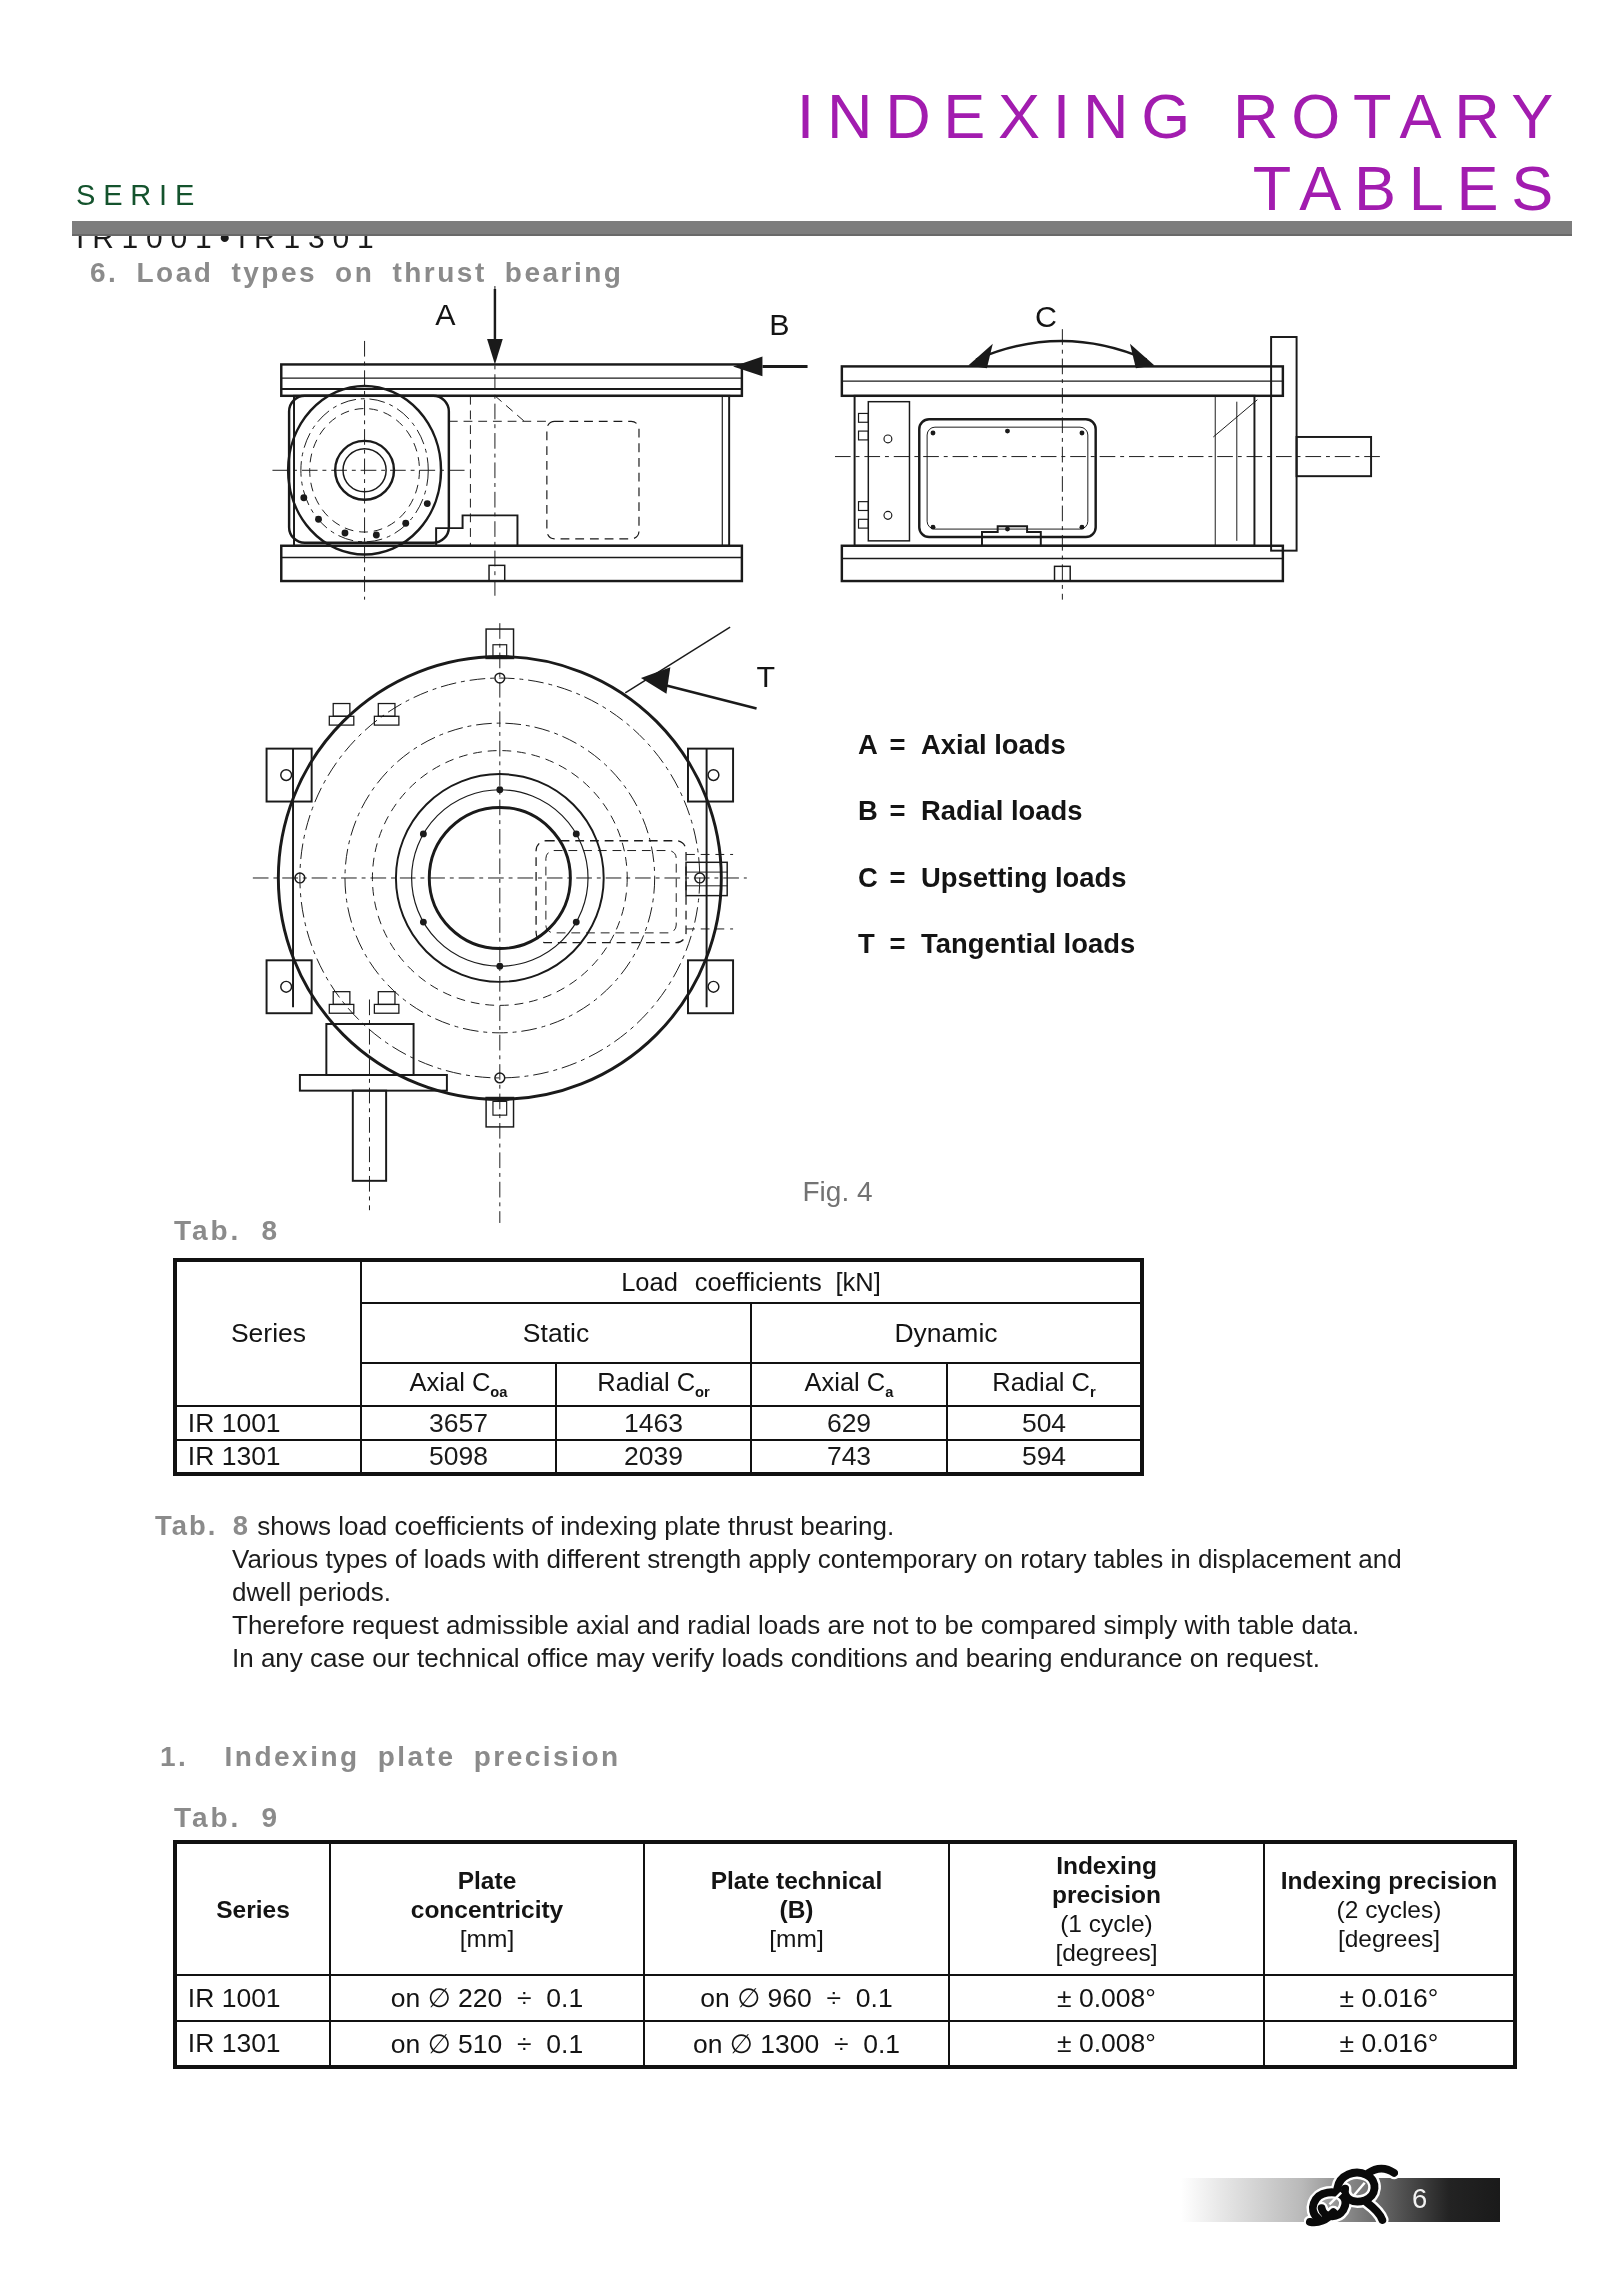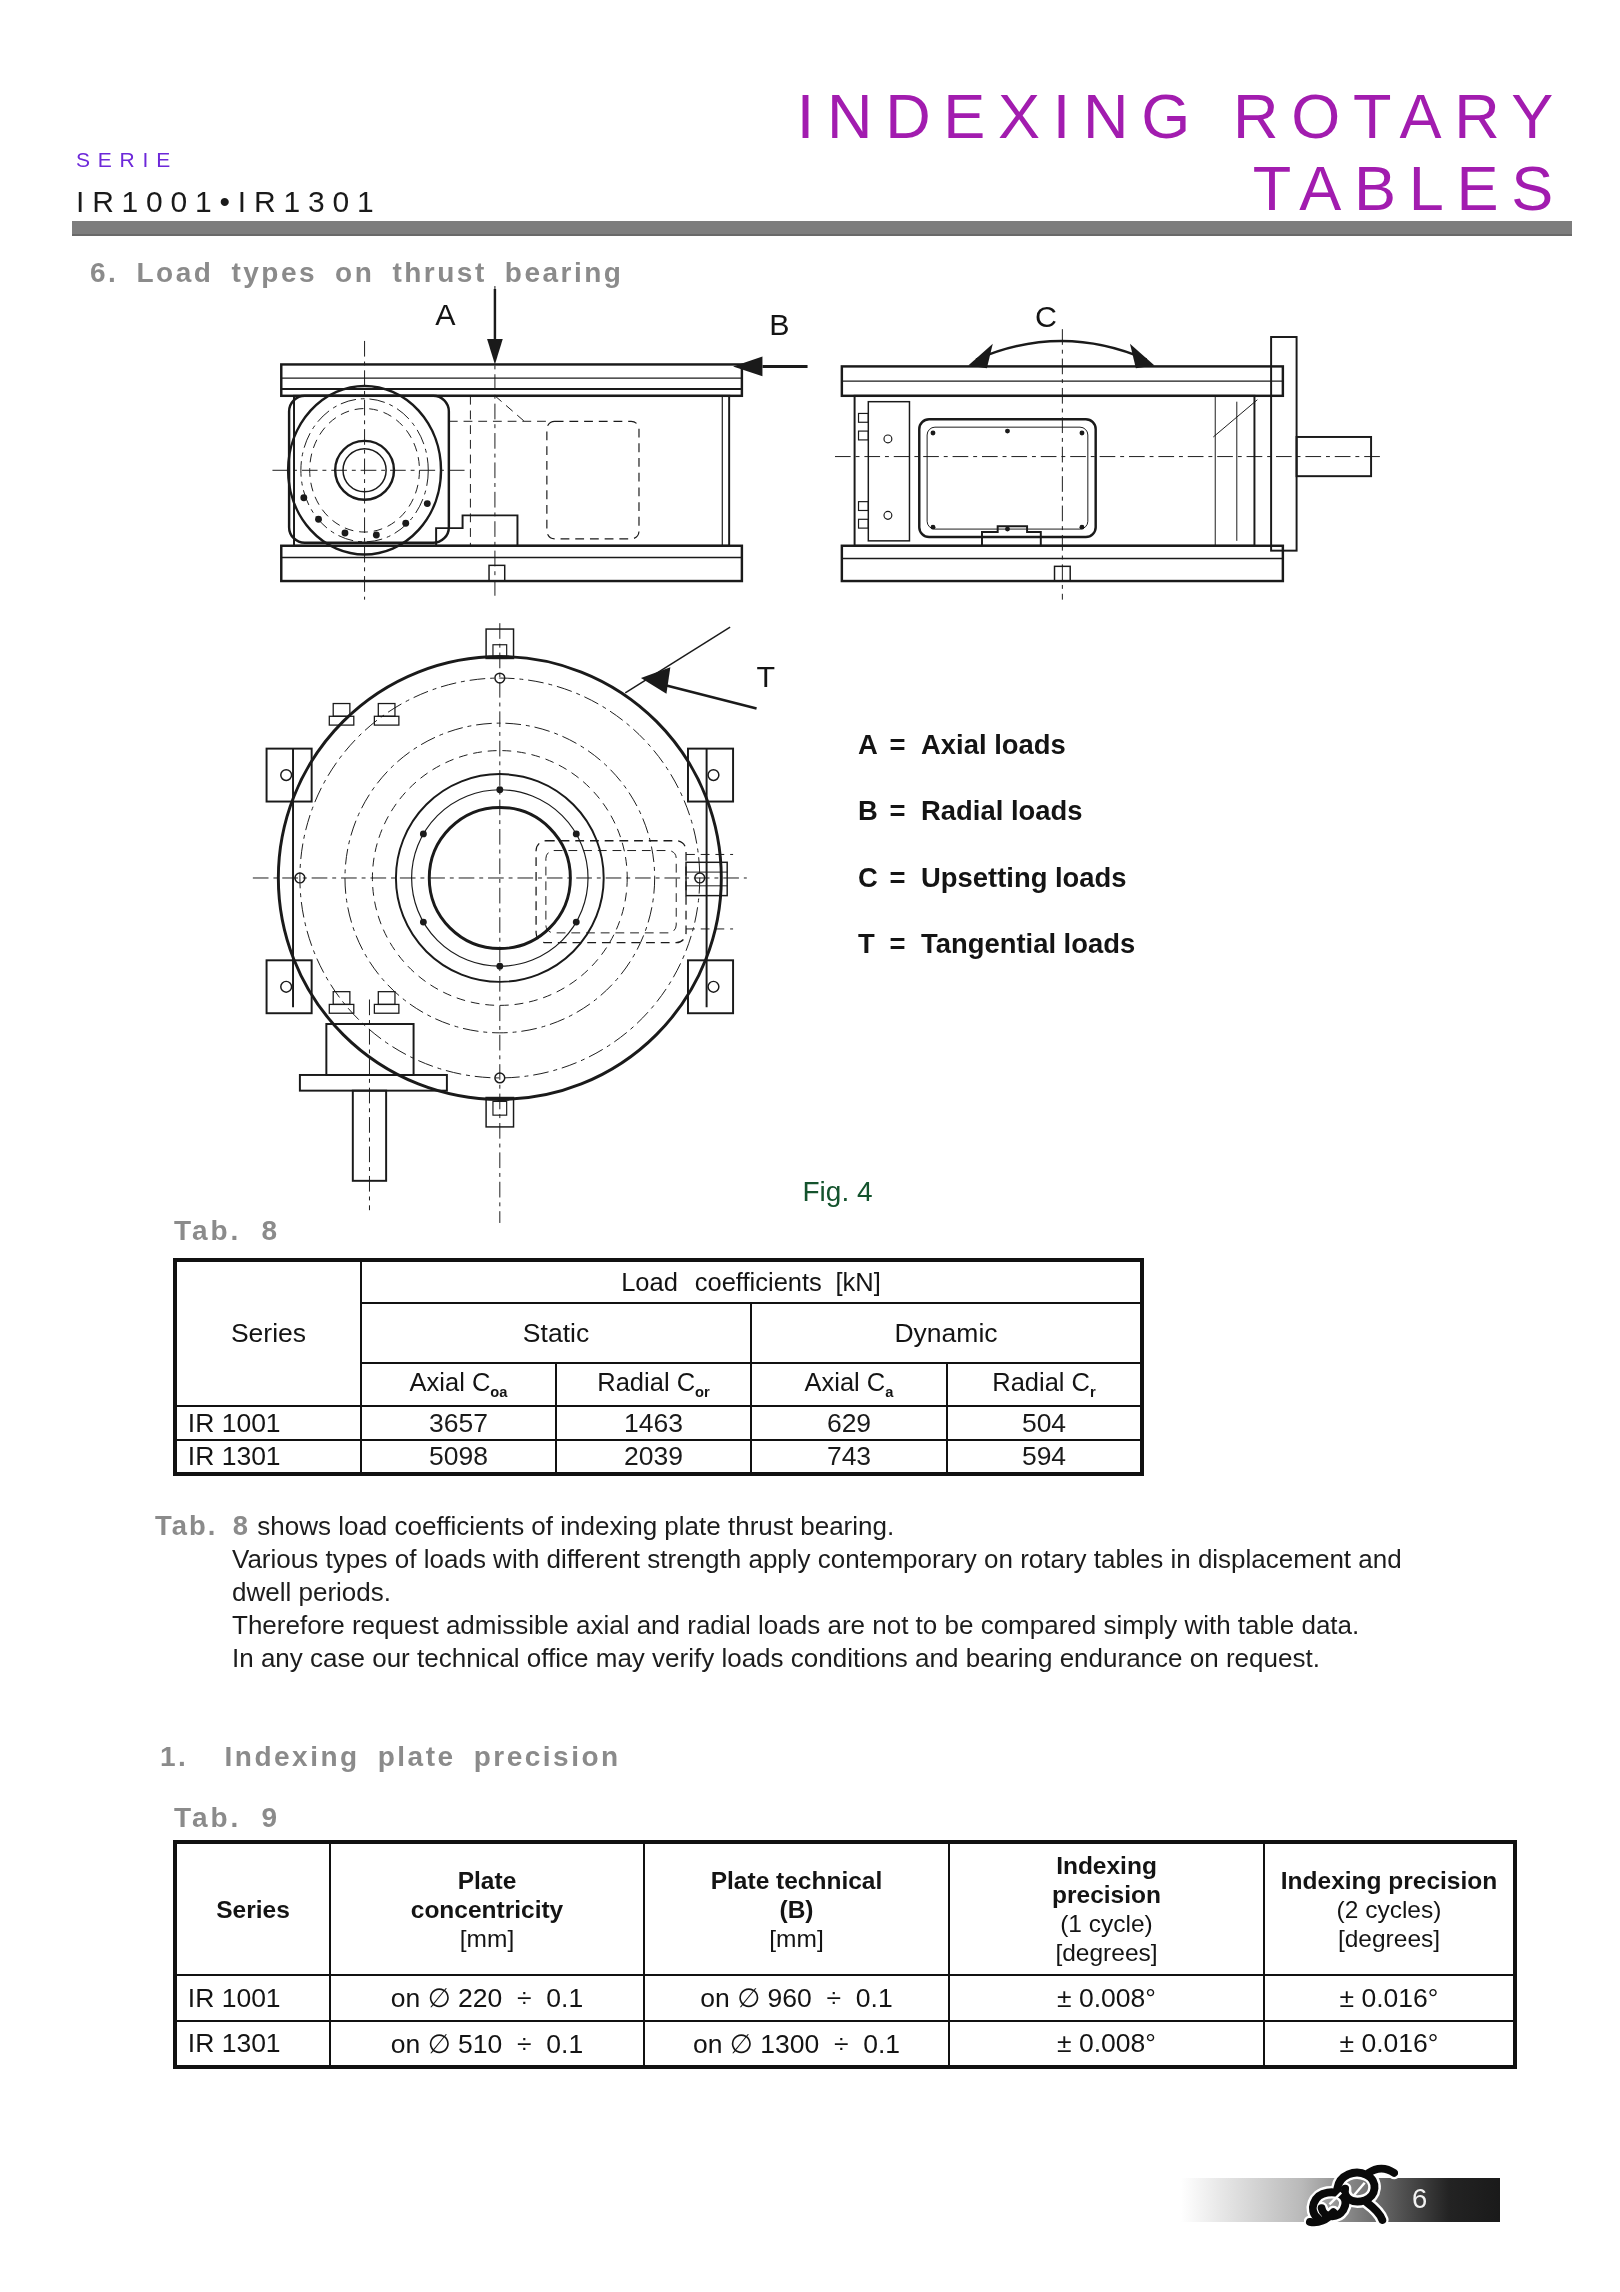--- a/index.html
+++ b/index.html
@@ -4,38 +4,38 @@
 <style>
   html,body{margin:0;padding:0;background:#e8e8e8;}
   .page{
     position:relative;width:1620px;height:2293px;background:#ffffff;
     font-family:"Liberation Sans",sans-serif;color:#141414;overflow:hidden;margin:0 auto;
   }
   .abs{position:absolute;}
 
   
   .serie-block{left:76px;top:143px;}
-  .serie-label{font-size:21px;letter-spacing:7.8px;line-height:33px;color:#6d28d9;}
+  .serie-label{font-size:29px;letter-spacing:7.8px;line-height:33px;color:#14532d;margin-top:36px;}
   .serie-models{font-size:30px;letter-spacing:7.8px;line-height:33px;margin-top:8.8px;color:#1a1a1a;}
   .title-block{right:54px;top:80px;text-align:right;}
   .title-line{font-size:63px;line-height:72px;letter-spacing:12.7px;color:#a21caf;white-space:nowrap;}
   .header-rule{left:72px;top:221px;width:1500px;height:12.7px;background:#7d7d7d;border-bottom:2px solid #696969;}
 
   
   .gray-heading{color:#8b8b8b;font-weight:bold;font-size:28px;letter-spacing:2.5px;word-spacing:7.8px;white-space:pre;}
   .tab-label{color:#8b8b8b;font-weight:bold;font-size:28px;letter-spacing:2.9px;word-spacing:9.8px;white-space:pre;}
 
   
   .fig-svg{left:0;top:235px;}
   .fig-label{font-family:"Liberation Sans",sans-serif;font-size:31px;fill:#141414;}
   .legend{left:858px;top:729px;}
   .legend-row{height:27.4px;margin-bottom:39px;font-size:27.4px;font-weight:bold;white-space:nowrap;}
   .legend-key{display:inline-block;min-width:25.5px;}
   .legend-eq{display:inline-block;margin:0 15.7px 0 5.9px;}
-  .fig-caption{left:774px;top:1176px;width:127px;text-align:center;font-size:28px;color:#14532d;}
+  .fig-caption{left:774px;top:1176px;width:127px;text-align:center;font-size:28px;color:#737373;}
 
   
   table{border-collapse:collapse;table-layout:fixed;}
   .dtable{border:4.9px solid #111;}
   .dtable td,.dtable th{border:2.9px solid #111;padding:0;text-align:center;vertical-align:middle;font-weight:normal;overflow:hidden;}
   .t8{left:173px;top:1258px;width:967px;}
   .t8 .r1{height:43px;} .t8 .r2{height:60px;} .t8 .r3{height:43px;} .t8 .r4{height:34px;} .t8 .r5{height:33px;}
   .gh{font-size:25.5px;font-weight:bold;word-spacing:9.8px;}
   .gh .unit{font-weight:normal;margin-left:13.7px;}
   .sh{font-size:26.5px;font-weight:bold;}

